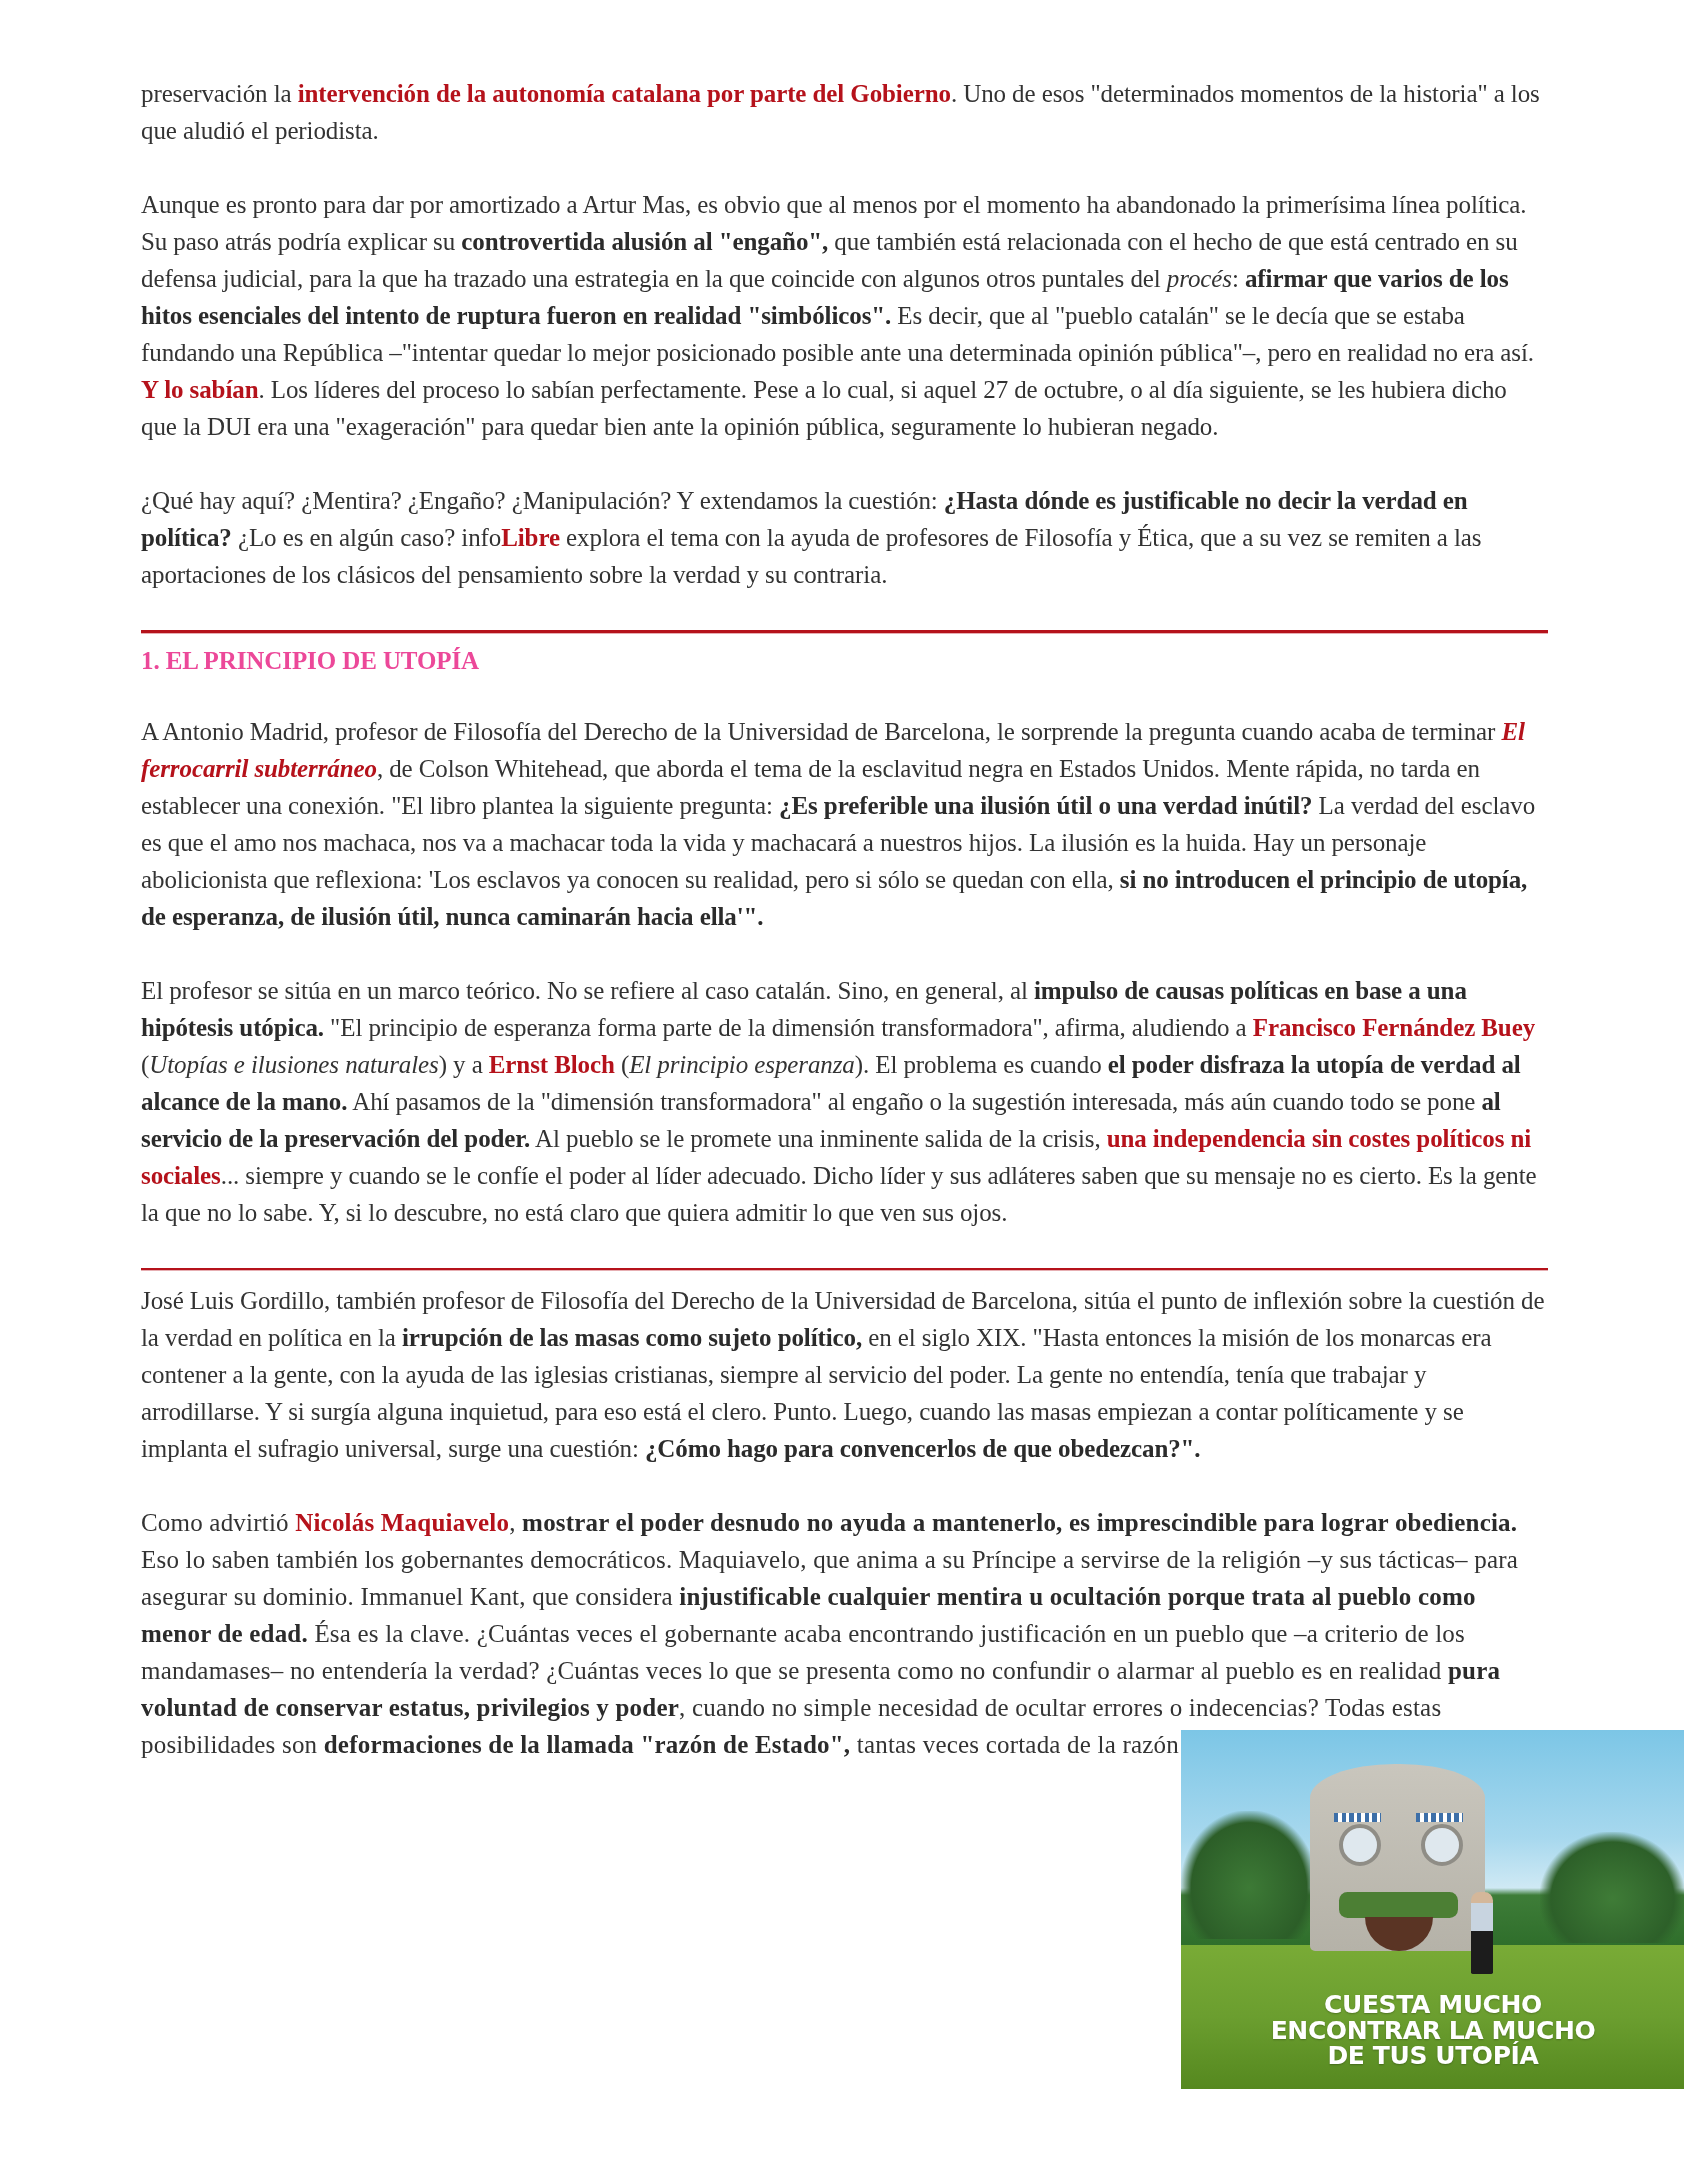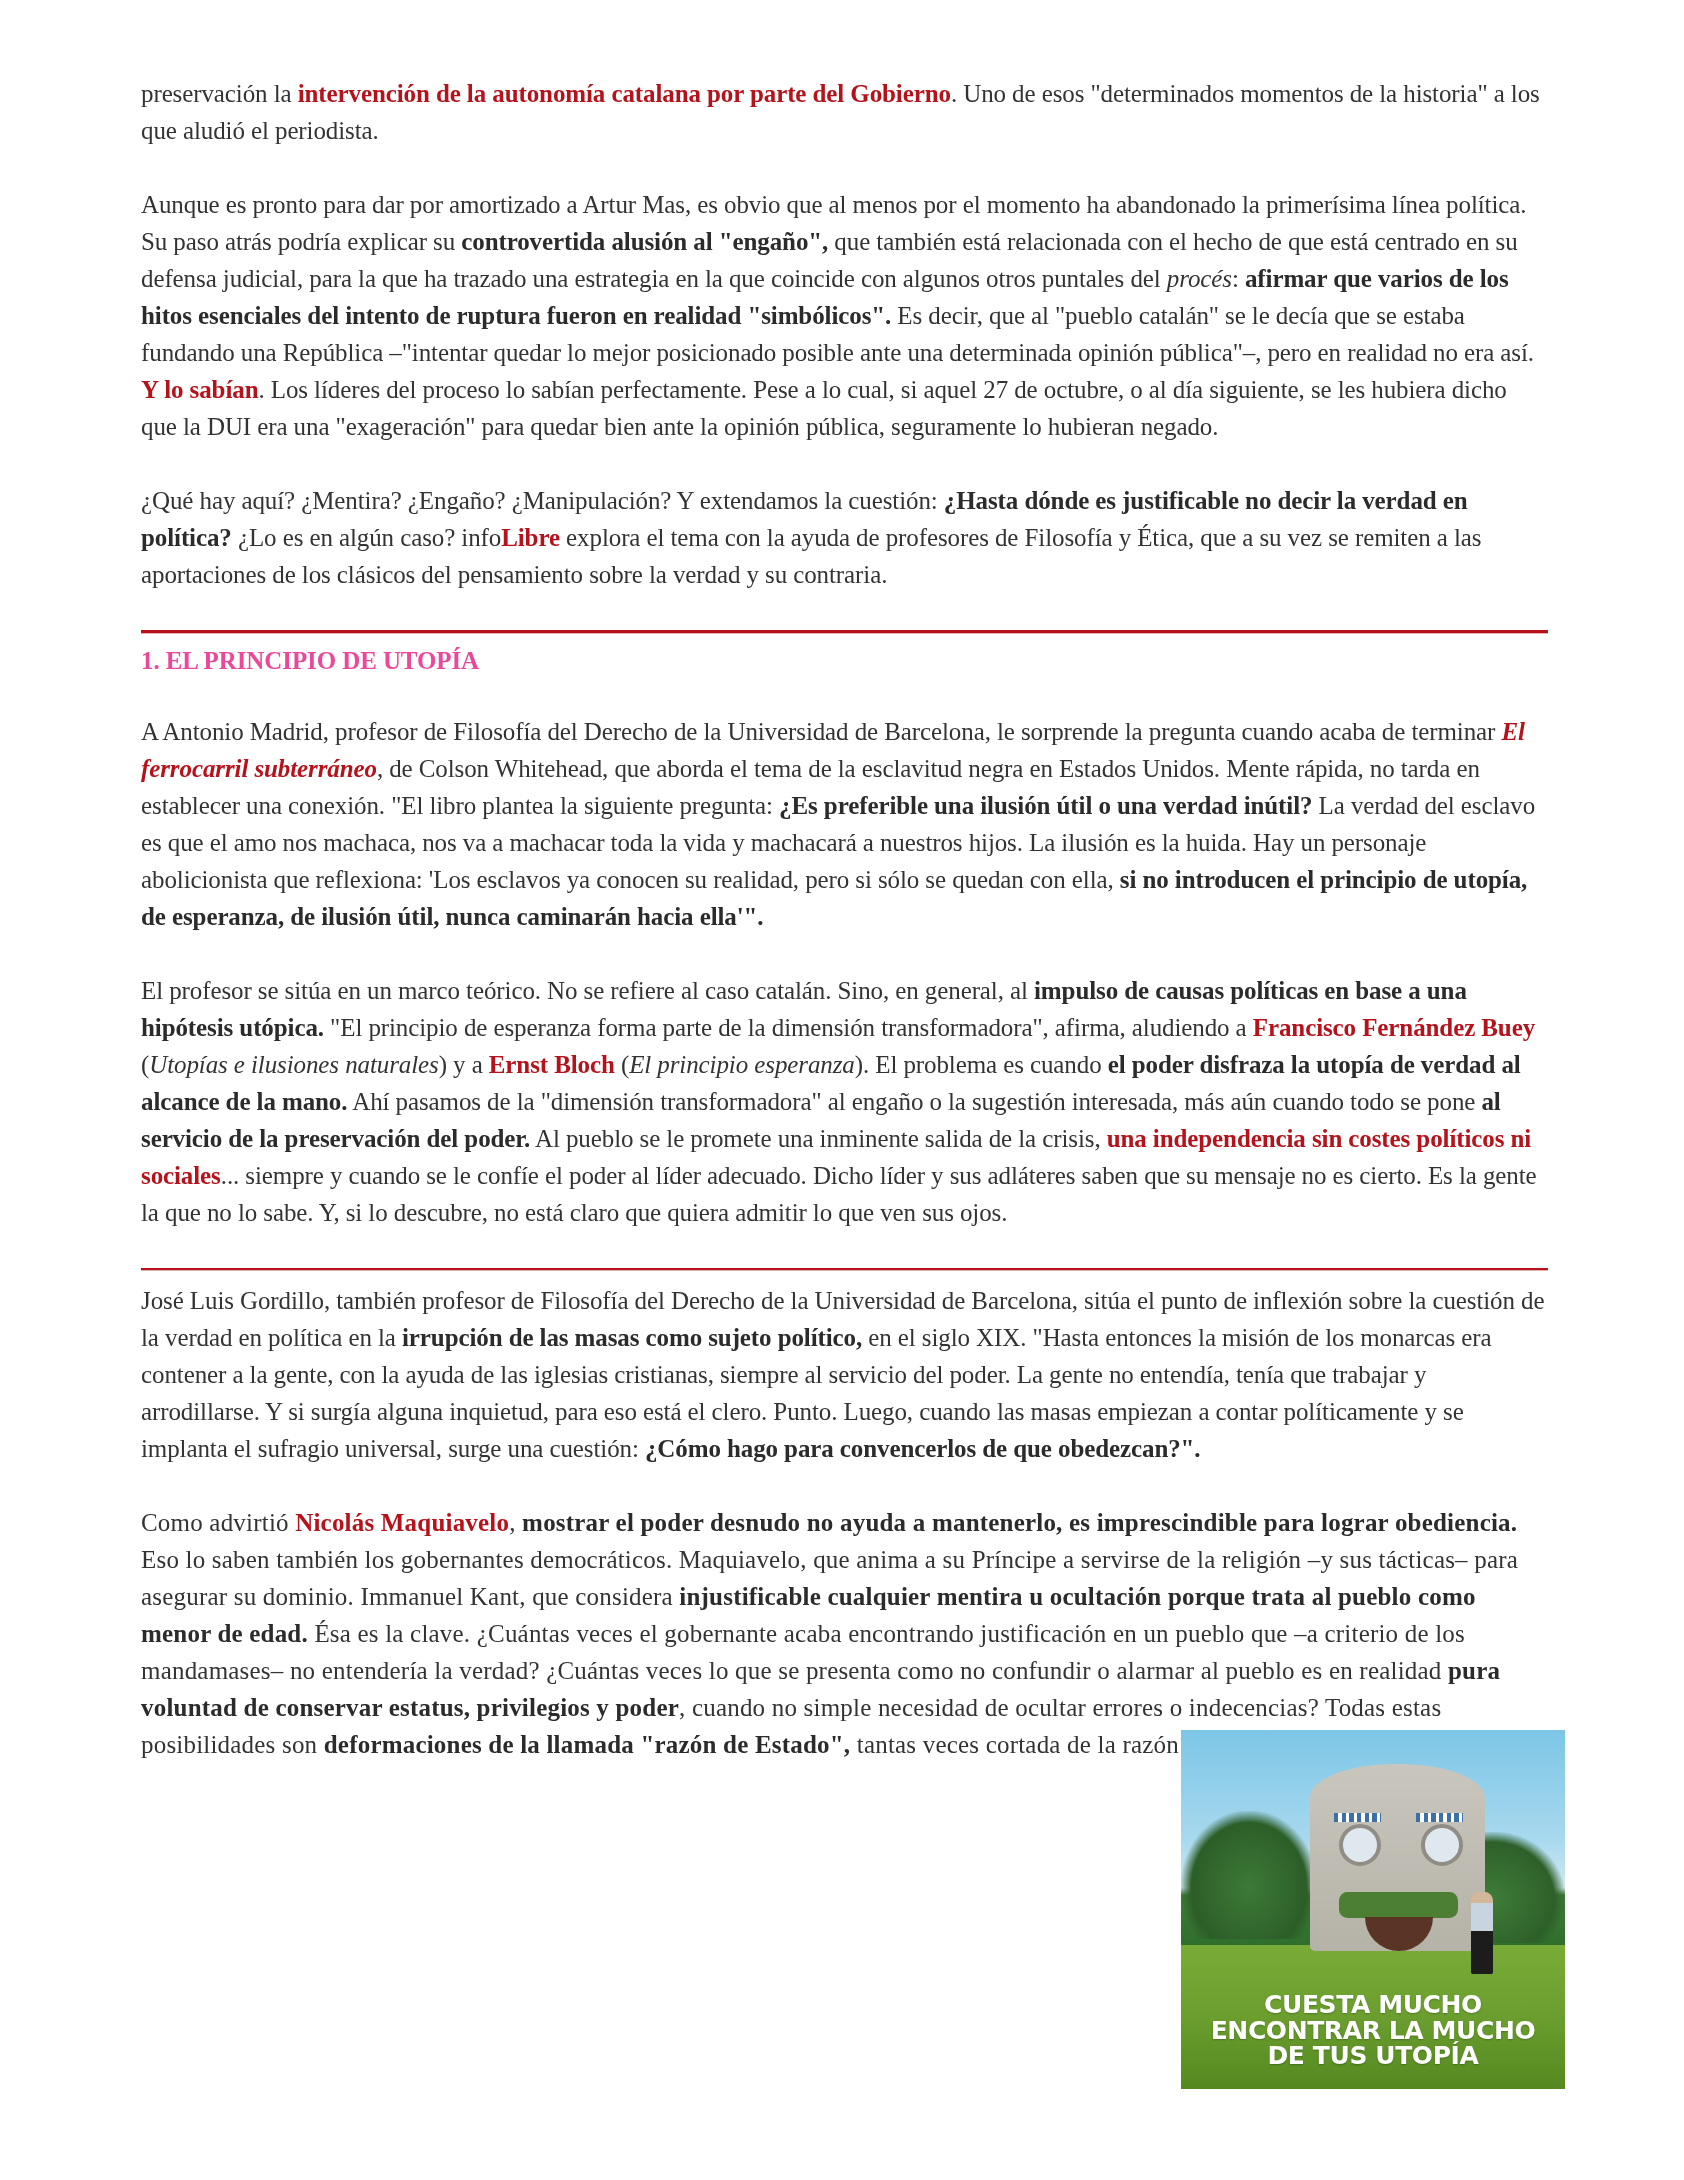--- a/index.html
+++ b/index.html
@@ -21,21 +21,21 @@
   .section .rule {
     height: 2.6px; background: #b5121b; margin: 0 0 12px 0;
     box-shadow: 0 0.9px 0 #e4a6aa;
   }
   .section h2 {
     margin: 0 0 37px 0; font-size: 25px; line-height: 31px;
     font-weight: bold; color: #ec4899; text-transform: uppercase;
   }
   .georgia { letter-spacing: 0.2px; }
   .ad {
-    position: absolute; left: 1181px; top: 1730px; width: 384px; height: 359px;
+    position: absolute; left: 1181px; top: 1730px; width: 504px; height: 359px;
     overflow: hidden;
     background: linear-gradient(180deg, #7cc6e6 0%, #a7d8ee 30%, #cfe9f4 44%, #3e7d38 46%, #2f6e2b 60%, #5a8f2e 62%, #6fa235 75%, #4f8625 100%);
   }
   .ad .trees-l { position: absolute; left: 0; top: 81px; width: 136px; height: 128px; background: radial-gradient(ellipse at 50% 60%, #3d7a36 0%, #2c5e28 60%, rgba(44,94,40,0) 72%); }
   .ad .trees-r { position: absolute; right: 0; top: 102px; width: 145px; height: 111px; background: radial-gradient(ellipse at 50% 60%, #3f7c37 0%, #2d6029 60%, rgba(45,96,41,0) 72%); }
   .ad .lawn { position: absolute; left: 0; top: 215px; width: 100%; height: 144px; background: linear-gradient(180deg, #79ab36 0%, #6b9e2f 50%, #55881f 100%); }
   .ad .house {
     position: absolute; left: 129px; top: 34px; width: 175px; height: 187px;
     background: linear-gradient(180deg, #c9c6bd, #b5b2a8);
     border-radius: 85px 85px 5.1px 5.1px / 34px 34px 5.1px 5.1px;

